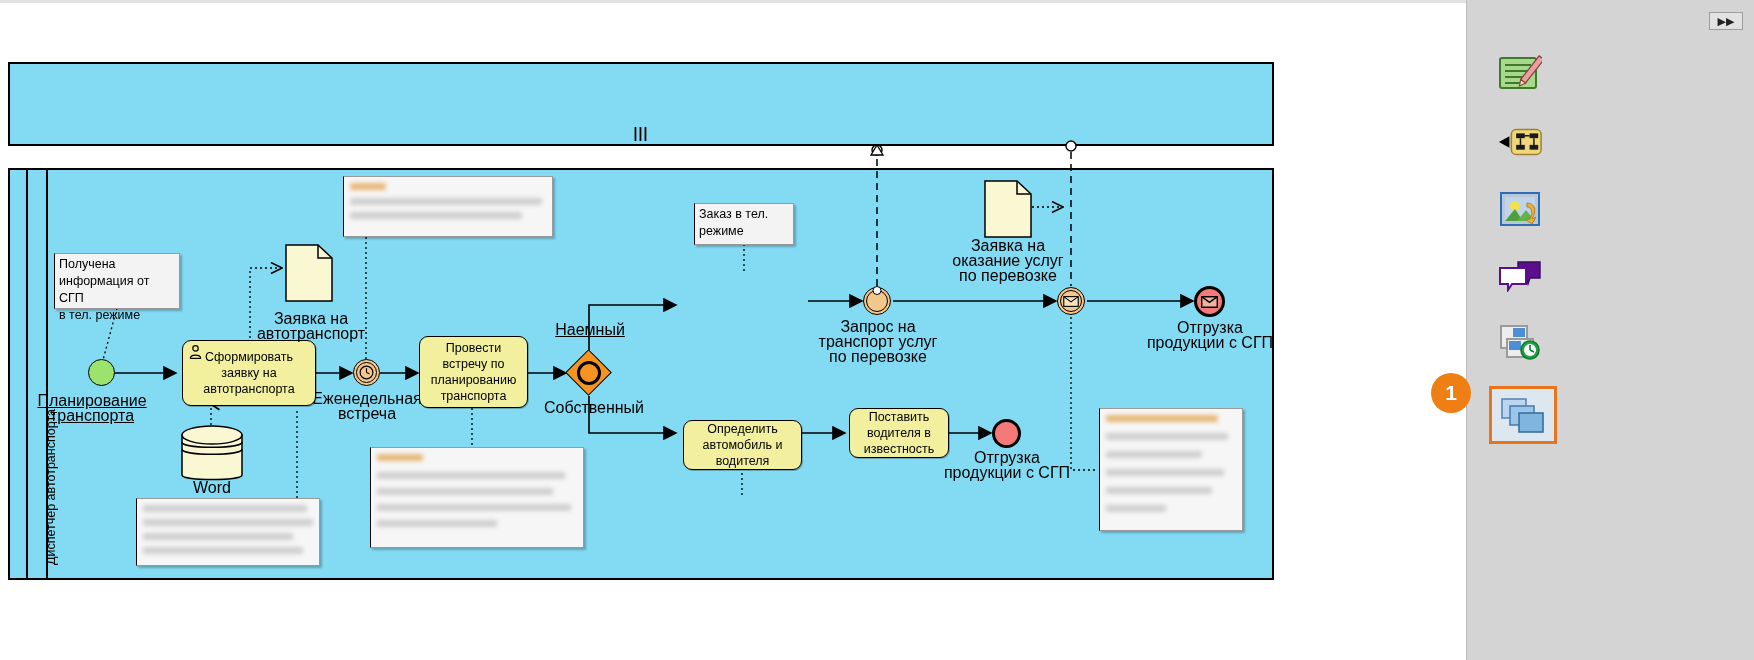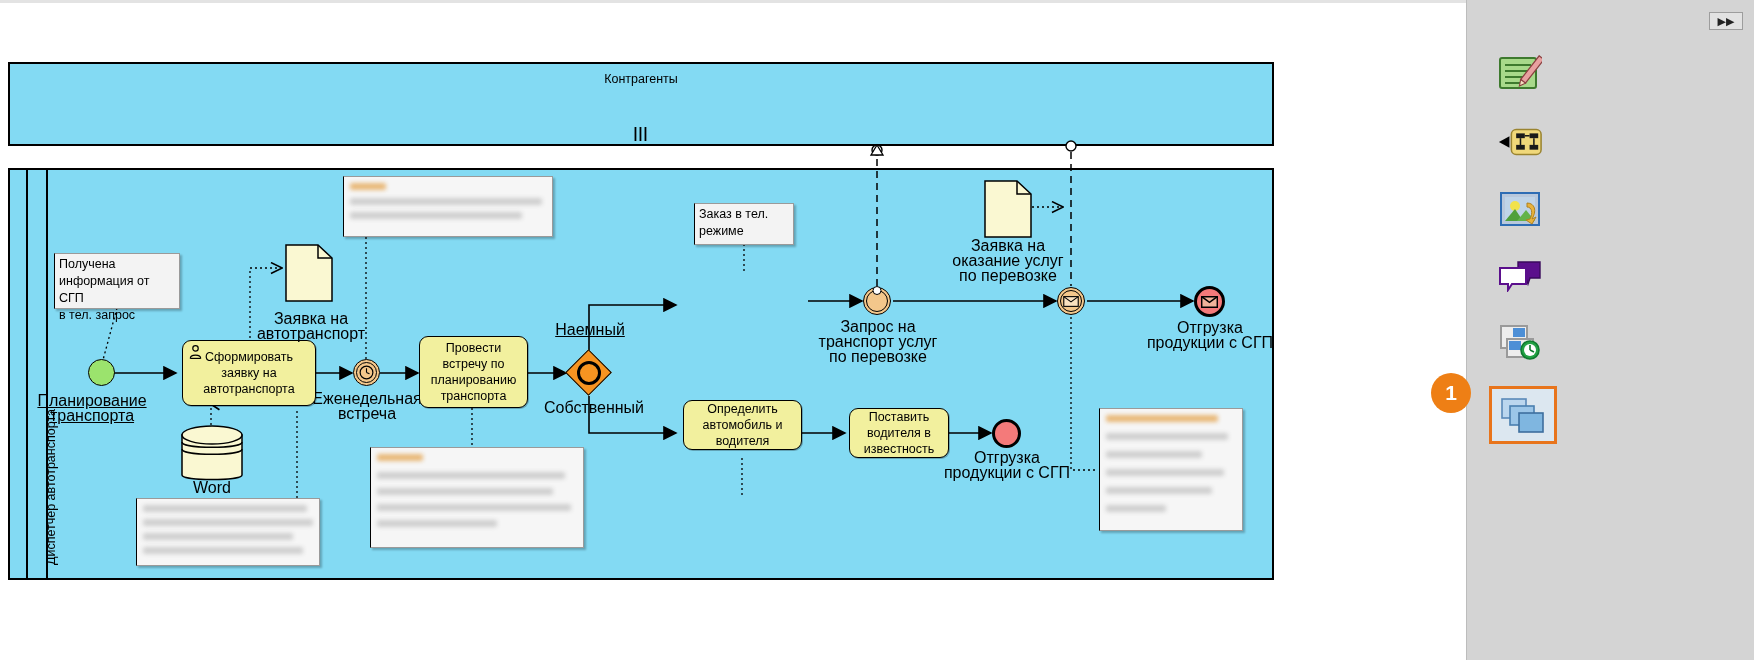--- a/index.html
+++ b/index.html
@@ -52,21 +52,20 @@
   .badge{position:absolute;width:40px;height:40px;border-radius:50%;background:#EE7F15;color:#fff;
         display:flex;align-items:center;justify-content:center;font-size:21px;font-weight:bold;}
 </style>
 </head>
 <body>
 
 <div id="canvas">
   <div class="topline"></div>
 
   <div class="pool" style="left:8px;top:62px;width:1266px;height:84px;">
-    <div class="pool-title" style="top:8px;">Контрагенты</div>
     <div style="position:absolute;left:50%;bottom:3px;transform:translateX(-50%);font-size:14px;letter-spacing:1px;font-weight:bold;">|||</div>
   </div>
 
   <div class="pool" style="left:8px;top:168px;width:1266px;height:412px;">
 
     <div class="lane-head" style="left:0;top:0;width:18px;height:408px;"></div>
     <div class="vlabel" style="left:14px;top:380px;">Планирование транспорта</div>
 
     <div class="lane-head" style="left:18px;top:0;width:20px;height:408px;"></div>
     <div class="vlabel" style="left:34px;top:395px;">Диспетчер автотранспорта</div>
@@ -132,21 +131,21 @@
     <path d="M1065,290 L1077,290 L1071,300 z" fill="#fff" stroke="#000" stroke-width="1.3"></path>
 
     <line x1="1032" y1="207" x2="1063" y2="207" stroke="#000" stroke-width="1.3" stroke-dasharray="2,3" marker-end="url(#ahOpen)"></line>
 
     <path d="M1071,317 L1071,470 L1098,470" fill="none" stroke="#000" stroke-width="1.3" stroke-dasharray="2,3"></path>
   </svg>
 
   <div class="note" style="left:54px;top:253px;width:126px;height:56px;">
     <span style="white-space:pre-line;">Получена
 информация от СГП
-в тел. запрос</span>
+в тел. режиме</span>
   </div>
 
   <div class="note" style="left:694px;top:203px;width:100px;height:42px;">
     <span style="white-space:pre-line;">Заказ в тел.
 режиме</span>
   </div>
 
 
   <div class="note blur" style="left:343px;top:176px;width:210px;height:61px;">
     <div class="blurline o" style="left:6px;top:6px;width:36px;"></div>
@@ -245,21 +244,21 @@
   </div>
 
   <div class="task" style="left:419px;top:336px;width:109px;height:72px;">
     <span style="white-space:pre-line;">Провести
 встречу по
 планированию
 транспорта</span>
   </div>
 
 
-  <div class="task" style="left:683px;top:400px;width:119px;height:50px;">
+  <div class="task" style="left:683px;top:420px;width:119px;height:50px;">
     <span style="white-space:pre-line;">Определить
 автомобиль и
 водителя</span>
   </div>
 
   <div class="task" style="left:849px;top:408px;width:100px;height:50px;">
     <span style="white-space:pre-line;">Поставить
 водителя в
 известность</span>
   </div>

